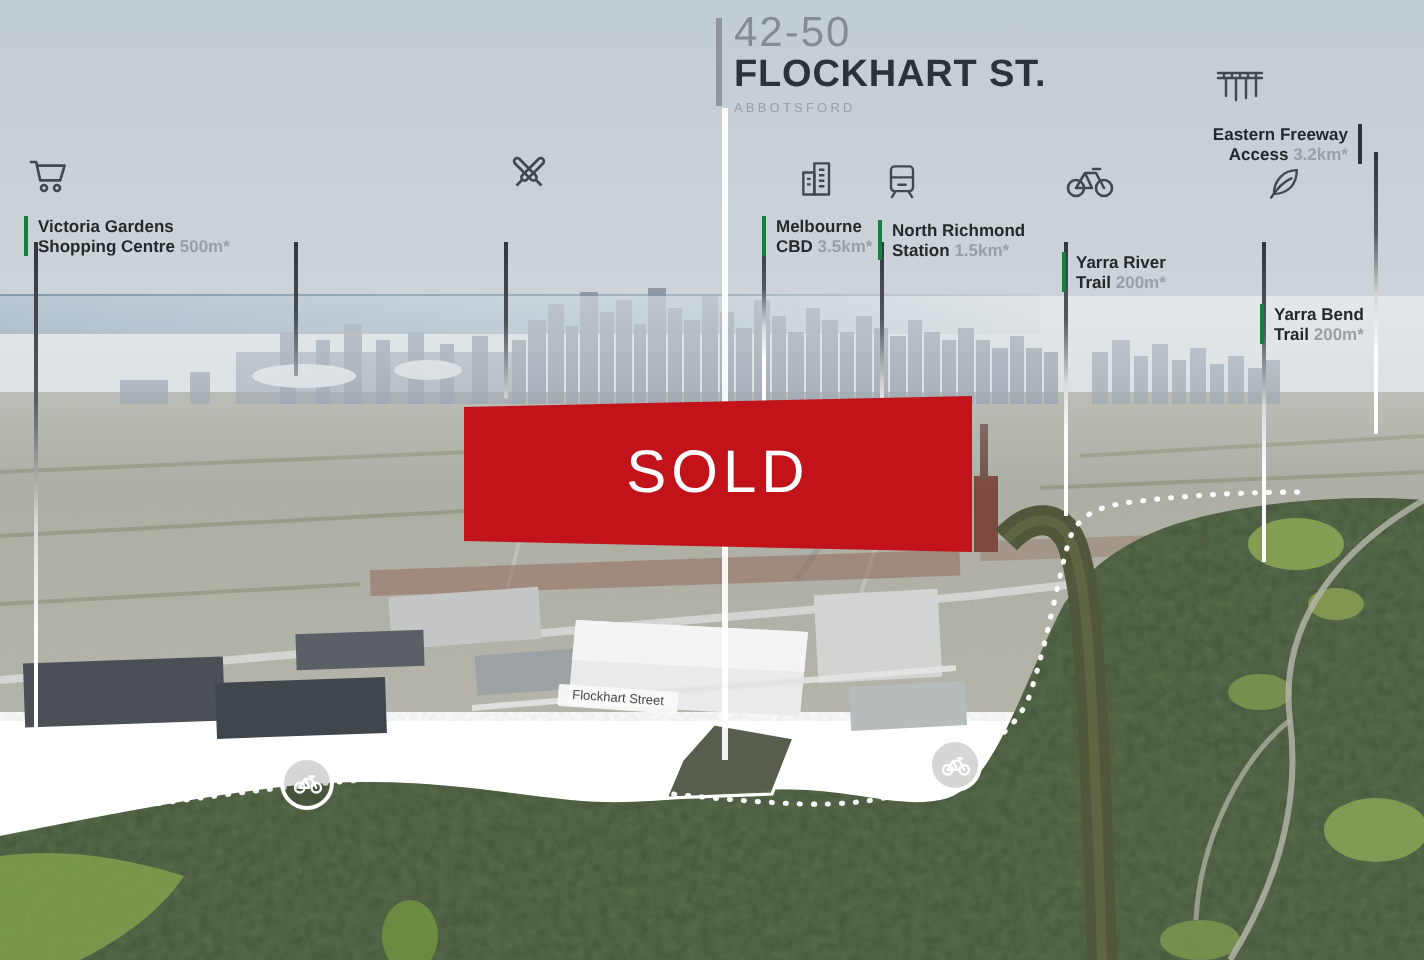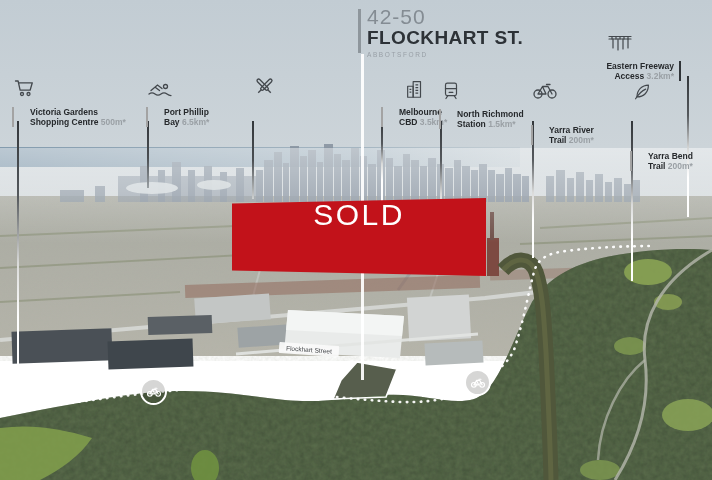--- a/index.html
+++ b/index.html
@@ -13,21 +13,21 @@
   
   .title-block { position:absolute; left:358px; top:6px; display:flex; gap:6px; z-index:4; }
   .title-bar { width:3px; height:44px; background:#8e969c; margin-top:3px; }
   .t-lot { font-size:21px; font-weight:400; color:#848c93; letter-spacing:1px; line-height:22px; }
   .t-street { font-size:19px; font-weight:bold; color:#2d3237; letter-spacing:0.4px; line-height:20px; }
   .t-suburb { font-size:6.5px; color:#989fa6; letter-spacing:1.6px; margin-top:3px; }
 
   
   .poi { position:absolute; display:flex; flex-direction:column; align-items:flex-start; z-index:4; }
   .poi-icon { color:#43484d; margin:0 0 3px 1px; }
-  .poi-text { border-left:2px solid #a3a3a3; padding-left:16px; font-size:8.5px; font-weight:bold;
+  .poi-text { border-left:2px solid #15803d; padding-left:5px; font-size:8.5px; font-weight:bold;
               color:#26292c; line-height:10px; white-space:nowrap; }
   .dist { color:#9aa0a5; font-weight:bold; }
   .p1 { left:12px;  top:76px; }
   .p2 { left:146px; top:76px; }
   .p3 { left:251px; top:74px; }
   .p4 { left:381px; top:78px;align-items:center; }
   .p5 { left:439px; top:80px; }
   .p6 { left:531px; top:79px;gap:17px; }
   .p7 { left:630px; top:80px;gap:42px; }
   .p8 { right:31px; top:30px; align-items:flex-start; }
@@ -46,21 +46,21 @@
   .lead4 { left:381px; top:121px; height:82px; }
   .lead5 { left:440px; top:121px; height:140px; }
   .lead6 { left:532px; top:121px; height:137px; }
   .lead7 { left:631px; top:121px; height:160px; }
   .lead8 { left:687px; top:76px;  height:141px; }
   .title-line { position:absolute; left:361px; top:54px; width:2.5px; height:326px;
                 background:rgba(255,255,255,0.92); z-index:2; }
 
   
   .sold-banner { position:absolute; left:232px; top:198px; width:254px; height:78px;
-                 background:#c2121a; z-index:3; display:flex; align-items:flex-start; justify-content:center;
+                 background:#c2121a; z-index:3; display:flex; align-items:center; justify-content:center;
                  clip-path:polygon(0 7%, 100% 0, 100% 100%, 0 93%); }
   .sold-banner span { color:#fff; font-size:30px; font-weight:400; letter-spacing:2.5px; }
 
   
   .badge { position:absolute; width:27px; height:27px; border:2px solid #fff; border-radius:50%;
            background:rgba(25,30,20,0.18); display:flex; align-items:center; justify-content:center;
            z-index:2; }
   .badge1 { left:140px; top:378px; }
   .badge2 { left:464px; top:369px; }
   .street-sign { position:absolute; left:279px; top:344px; width:60px; height:11px;
@@ -267,34 +267,20 @@
           <circle cx="9" cy="18" r="1.5"></circle>
           <circle cx="15.5" cy="18" r="1.5"></circle>
       </svg>
     </div>
     <div class="poi-text">
       <div>Victoria Gardens</div>
       <div><span>Shopping Centre</span> <span class="dist">500m*</span></div>
     </div>
   </div>
 
-  <div class="poi p2">
-    <div class="poi-icon">
-      <svg width="26" height="24" viewBox="0 0 26 24" fill="none" stroke="currentColor" stroke-width="1.3" stroke-linecap="round">
-        <circle cx="18.5" cy="10.5" r="2"></circle>
-          <path d="M4 14.5l6.5-5.5 4.5 3.5"></path>
-          <path d="M8.5 11.5l4 3"></path>
-        <path d="M2 18.5c2-1.6 4-1.6 6 0s4 1.6 6 0 4-1.6 6 0 4 1.6 4 1.6" transform="translate(0,-0.5)"></path>
-      </svg>
-    </div>
-    <div class="poi-text">
-      <div>Port Phillip</div>
-      <div><span>Bay</span> <span class="dist">6.5km*</span></div>
-    </div>
-  </div>
 
   <div class="poi p3">
     <div class="poi-icon">
       <svg width="25" height="25" viewBox="0 0 24 24" fill="none" stroke="currentColor" stroke-width="1.3" stroke-linejoin="round">
         <g transform="rotate(45 12 12)">
             <rect x="10.5" y="2.5" width="3" height="14" rx="1.5"></rect>
             <path d="M12 16.5v4"></path>
           </g>
         <g transform="rotate(-45 12 12)">
             <rect x="10.5" y="2.5" width="3" height="14" rx="1.5"></rect>

